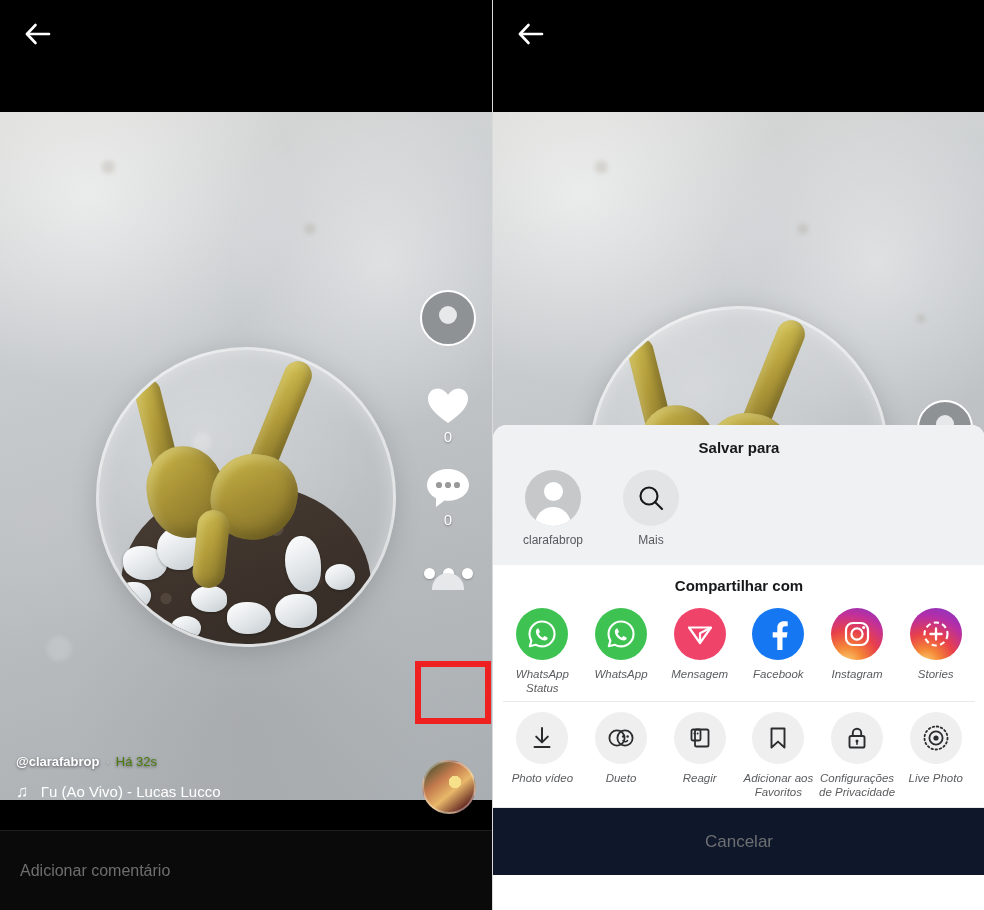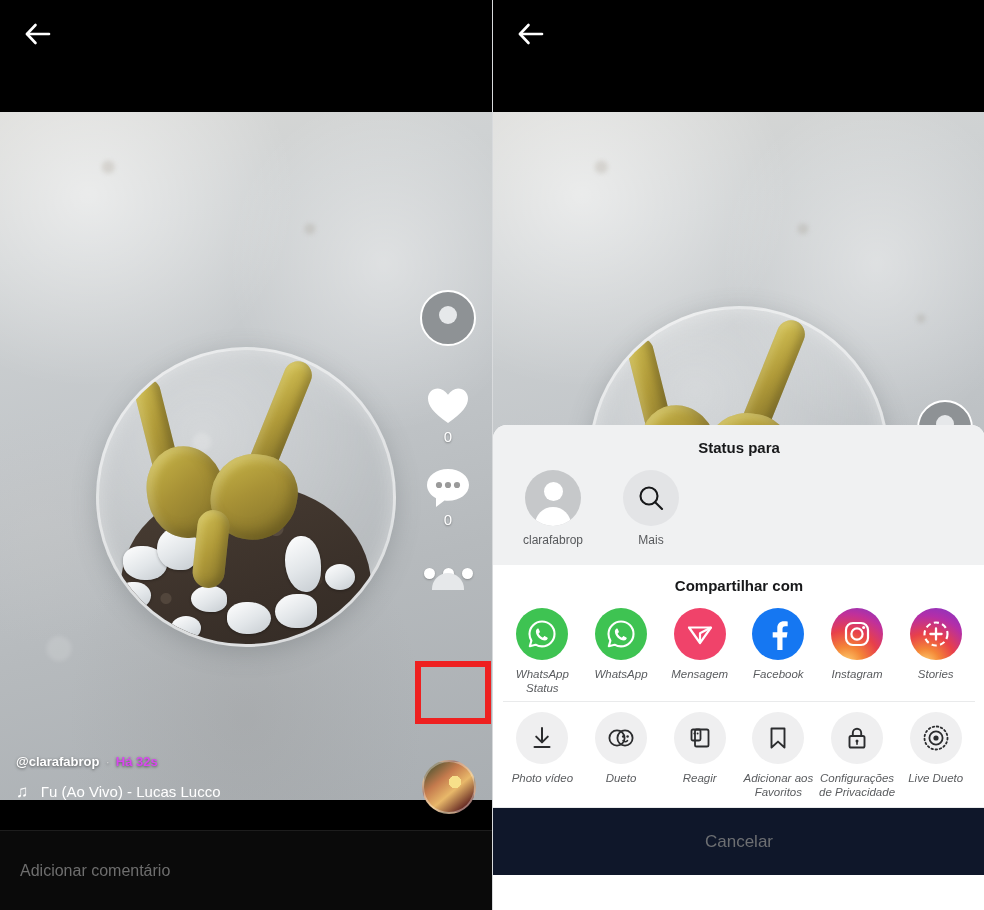--- a/index.html
+++ b/index.html
@@ -160,21 +160,21 @@
     padding: 0 16px;
     z-index: 5;
   }
   .meta-row1 {
     display: flex; align-items: baseline; gap: 6px;
     font-size: 13px; font-weight: bold; color: #fff;
     text-shadow: 0 1px 3px rgba(0,0,0,0.55);
     margin-bottom: 14px;
   }
   .meta-dot { color: #cfcfcf; font-weight: normal; }
-  .meta-time { color: #d946ef; font-weight: bold; }
+  .meta-time { color: #4d7c0f; font-weight: normal; }
   .meta-row2 { display: flex; align-items: center; gap: 12px; color: #fff; font-size: 15px; }
   .note-icon { font-size: 17px; line-height: 1; }
 
   .music-avatar {
     position: absolute;
     right: 16px; bottom: 96px;
     width: 54px; height: 54px; border-radius: 50%;
     border: 2px solid rgba(255,255,255,0.35);
     overflow: hidden;
     z-index: 5;
@@ -391,21 +391,21 @@
       </div>
     </div>
 
     <div class="peek-avatar">
       <div class="pp-head"></div>
     </div>
 
     <div class="sheet">
 
       <div class="sheet-sendto">
-        <div class="sheet-title">Status para</div>
+        <div class="sheet-title">Salvar para</div>
         <div class="sendto-row">
           <div class="sendto-item">
             <div class="sendto-circle person">
               <div class="ph-head"></div>
                 <div class="ph-body"></div>
             </div>
             <div class="sendto-label">clarafabrop</div>
           </div>
           <div class="sendto-item">
             <div class="sendto-circle">
@@ -558,21 +558,21 @@
           </div>
 
           <div class="icon-item">
             <div class="icon-circle g-gray">
               <svg width="30" height="30" viewBox="0 0 30 30" aria-hidden="true">
                 <circle cx="15" cy="15" r="11.5" fill="none" stroke="#2b2c2e" stroke-width="1.8" stroke-dasharray="1.6 2.6" stroke-linecap="round"></circle>
                 <circle cx="15" cy="15" r="6.6" fill="none" stroke="#2b2c2e" stroke-width="1.8"></circle>
                 <circle cx="15" cy="15" r="2.6" fill="#2b2c2e"></circle>
               </svg>
             </div>
-            <div class="icon-label">Live Dueto</div>
+            <div class="icon-label">Live Photo</div>
           </div>
 
         </div>
       </div>
 
       <div class="cancel-bar">
         <span>Cancelar</span>
       </div>
     </div>
 

